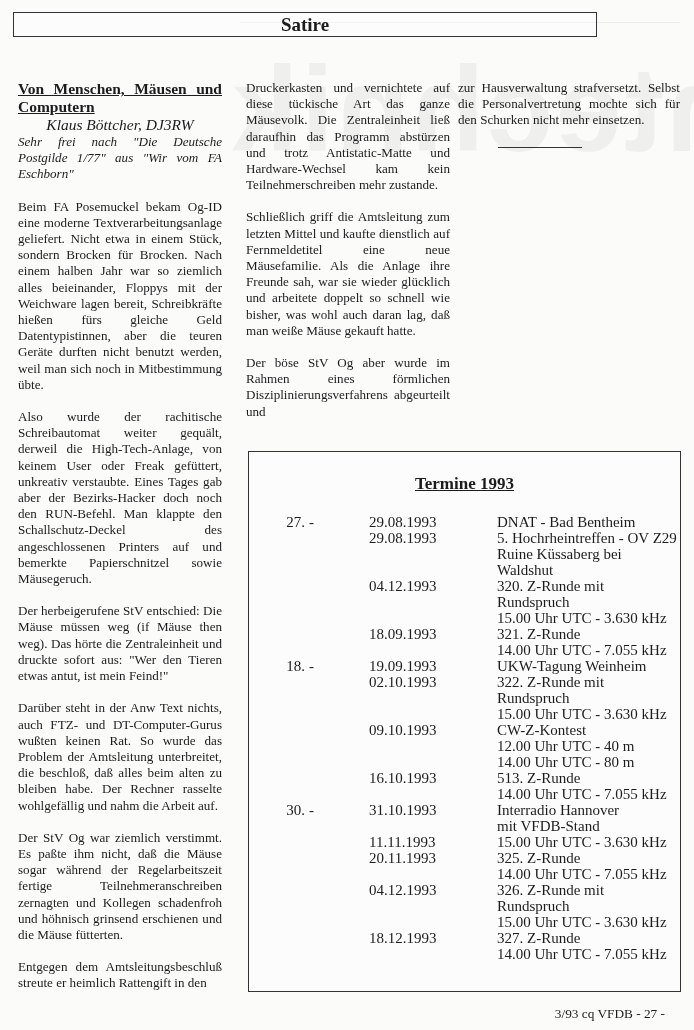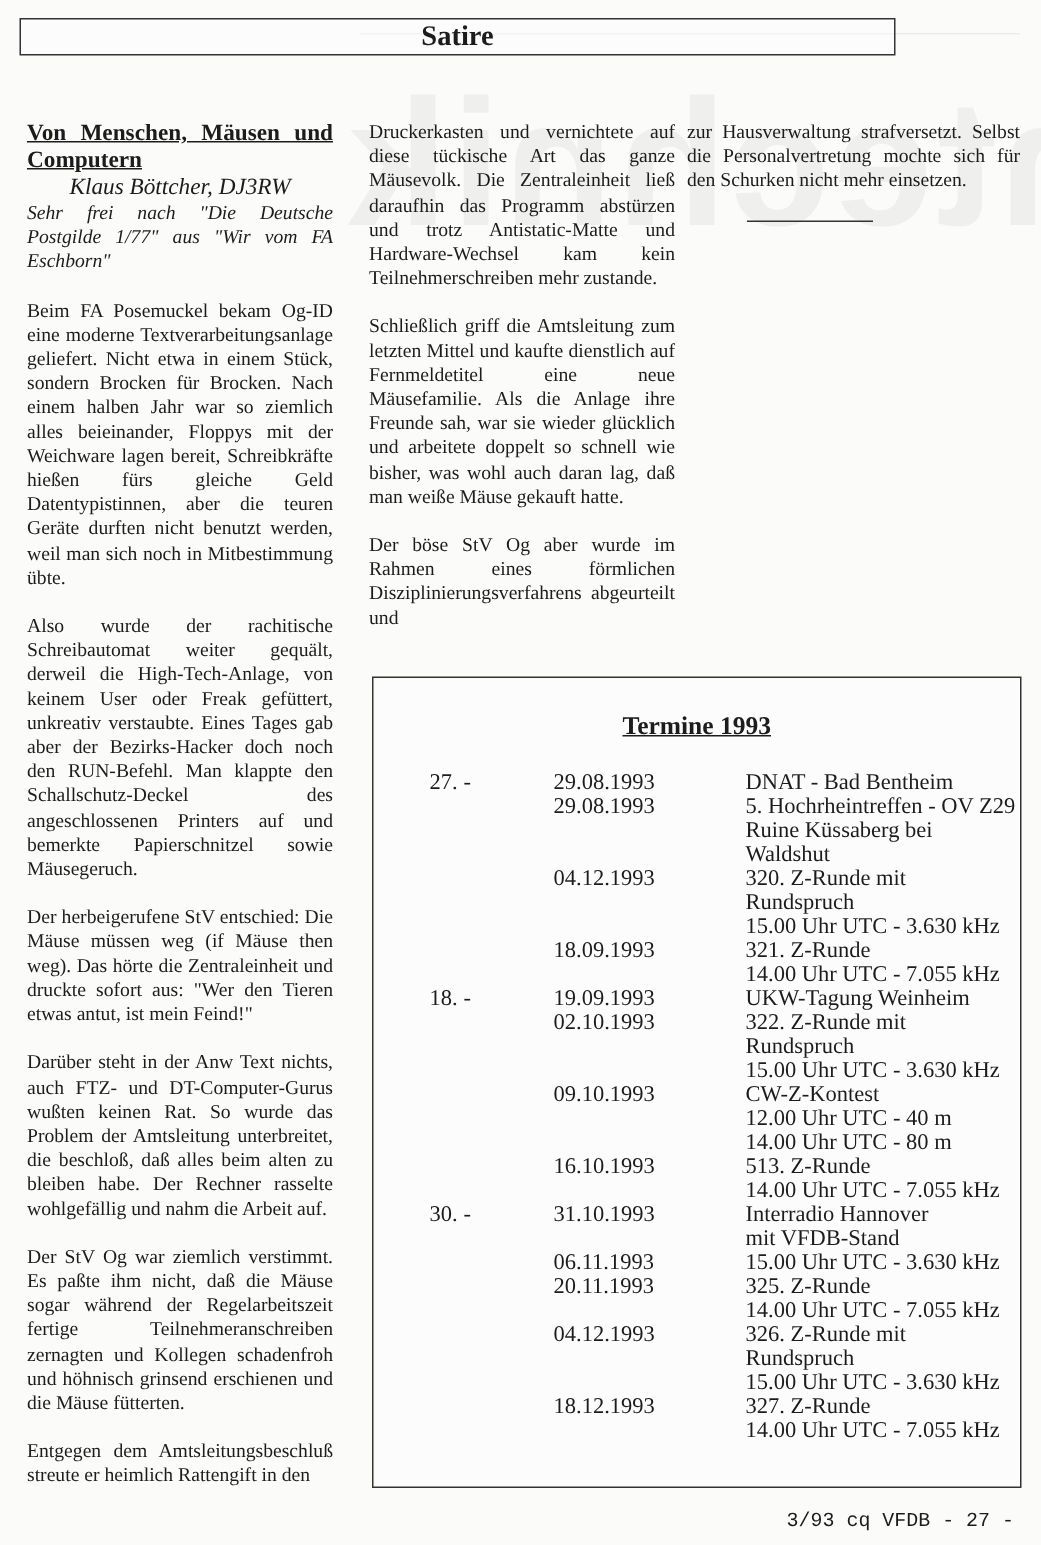--- a/index.html
+++ b/index.html
@@ -48,21 +48,21 @@
     font-size: 17px; font-weight: bold; text-decoration: underline;
   }
   .t-list { position: absolute; left: 0; top: 62px; width: 100%; font-size: 15px; line-height: 16px; }
   .t-row { display: flex; }
   .t-from { width: 60px; text-align: right; padding-right: 4px; box-sizing: border-box; }
   .t-dash { width: 14px; }
   .t-to { width: 64px; margin-left: 34px; }
   .t-gap { width: 64px; }
   .t-lines { flex: 1; }
 
-  .footer { position: absolute; right: 18px; top: 1006px; font-size: 13.3px; font-family: Liberation Mono, monospace; }
+  .footer { position: absolute; right: 29px; top: 1006px; font-size: 13.3px; }
 </style>
 </head>
 <body>
 
 <div class="ghost">Antennentechnik</div>
 <div class="ghost-line"></div>
 
 <div class="header-box">
   <span>Satire</span>
 </div>
@@ -194,21 +194,21 @@
         <div class="t-gap"></div>
         <div class="t-lines">
           <div>Interradio Hannover</div>
           <div>mit VFDB-Stand</div>
         </div>
       </div>
       <div class="t-row">
         <div class="t-from"></div>
         <div class="t-dash"></div>
         <div style="width: 12px;"></div>
-        <div class="t-to">06.11.1993</div>
+        <div class="t-to">11.11.1993</div>
         <div class="t-gap"></div>
         <div class="t-lines">
           <div>15.00 Uhr UTC - 3.630 kHz</div>
         </div>
       </div>
       <div class="t-row">
         <div class="t-from"></div>
         <div class="t-dash"></div>
         <div style="width: 12px;"></div>
         <div class="t-to">20.11.1993</div>

